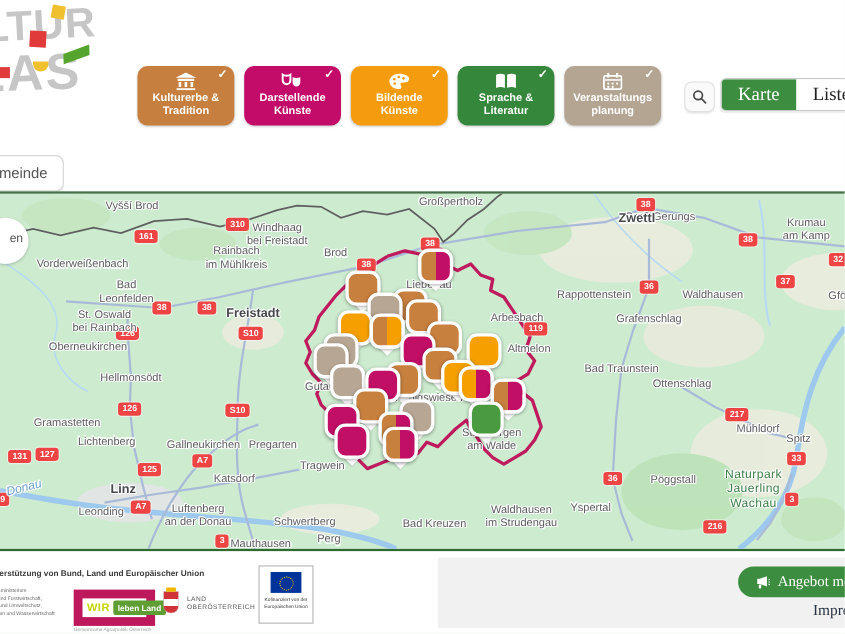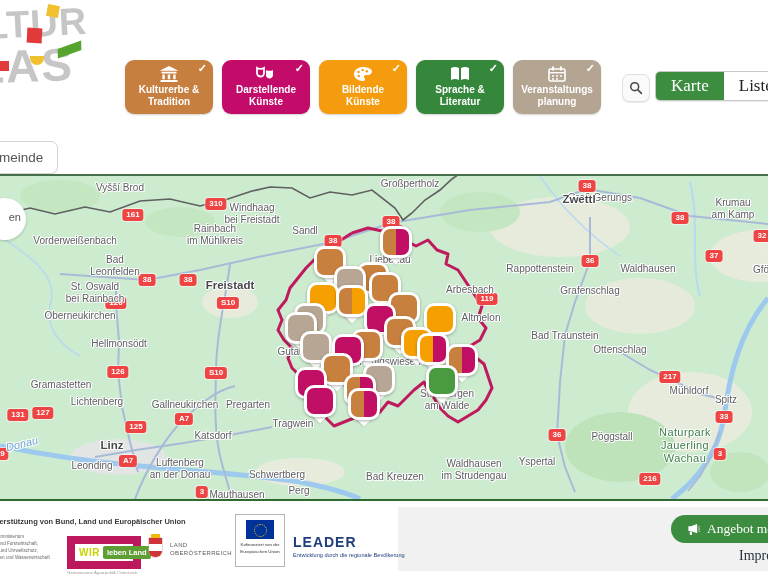--- a/index.html
+++ b/index.html
@@ -208,21 +208,21 @@
     </svg>
 
     <div class="map-bubble">
       <span>en</span>
     </div>
 
     <div id="map-overlays">
         <div class="map-label " style="left: 120px; top: 12px;">Vyšší Brod</div>
         <div class="map-label " style="left: 252px; top: 38px;">Windhaag
 bei Freistadt</div>
-        <div class="map-label " style="left: 305px; top: 55px;">Sandl</div>
+        <div class="map-label " style="left: 305px; top: 55px;">Brod</div>
         <div class="map-label " style="left: 410px; top: 8px;">Großpertholz</div>
         <div class="map-label " style="left: 600px; top: 22px;">Groß Gerungs</div>
         <div class="map-label town" style="left: 579px; top: 24px;">Zwettl</div>
         <div class="map-label " style="left: 733px; top: 33px;">Krumau
 am Kamp</div>
         <div class="map-label " style="left: 540px; top: 93px;">Rappottenstein</div>
         <div class="map-label " style="left: 75px; top: 65px;">Vorderweißenbach</div>
         <div class="map-label " style="left: 215px; top: 59px;">Rainbach
 im Mühlkreis</div>
         <div class="map-label " style="left: 115px; top: 90px;">Bad
@@ -424,24 +424,20 @@
 OBERÖSTERREICH</div>
 
   <div class="eu-box">
     <div class="eu-flag">
         <i></i>
       </div>
     <div class="eu-sub">Kofinanziert von der
 Europäischen Union</div>
   </div>
 
-  <div class="leader">
-    <div class="leader-title">LEADER</div>
-    <div class="leader-sub">Entwicklung durch die regionale Bevölkerung</div>
-  </div>
 
   <button class="report-btn">
     <svg width="13" height="13" viewBox="0 0 14 14">
         <path fill="#fff" d="M11 1 L11 11 L4 8.6 H1.5 V3.4 H4 Z"></path>
         <rect x="3" y="9" width="2.4" height="4" rx="1" fill="#fff"></rect>
         <path d="M12.5 4.5 L13.8 3.8 M12.5 6.5 L14 6.5 M12.5 8.5 L13.8 9.2" stroke="#fff" stroke-width="1"></path>
       </svg>
     <span>Angebot melden</span>
   </button>
   <div class="imprint">Impressum</div>

